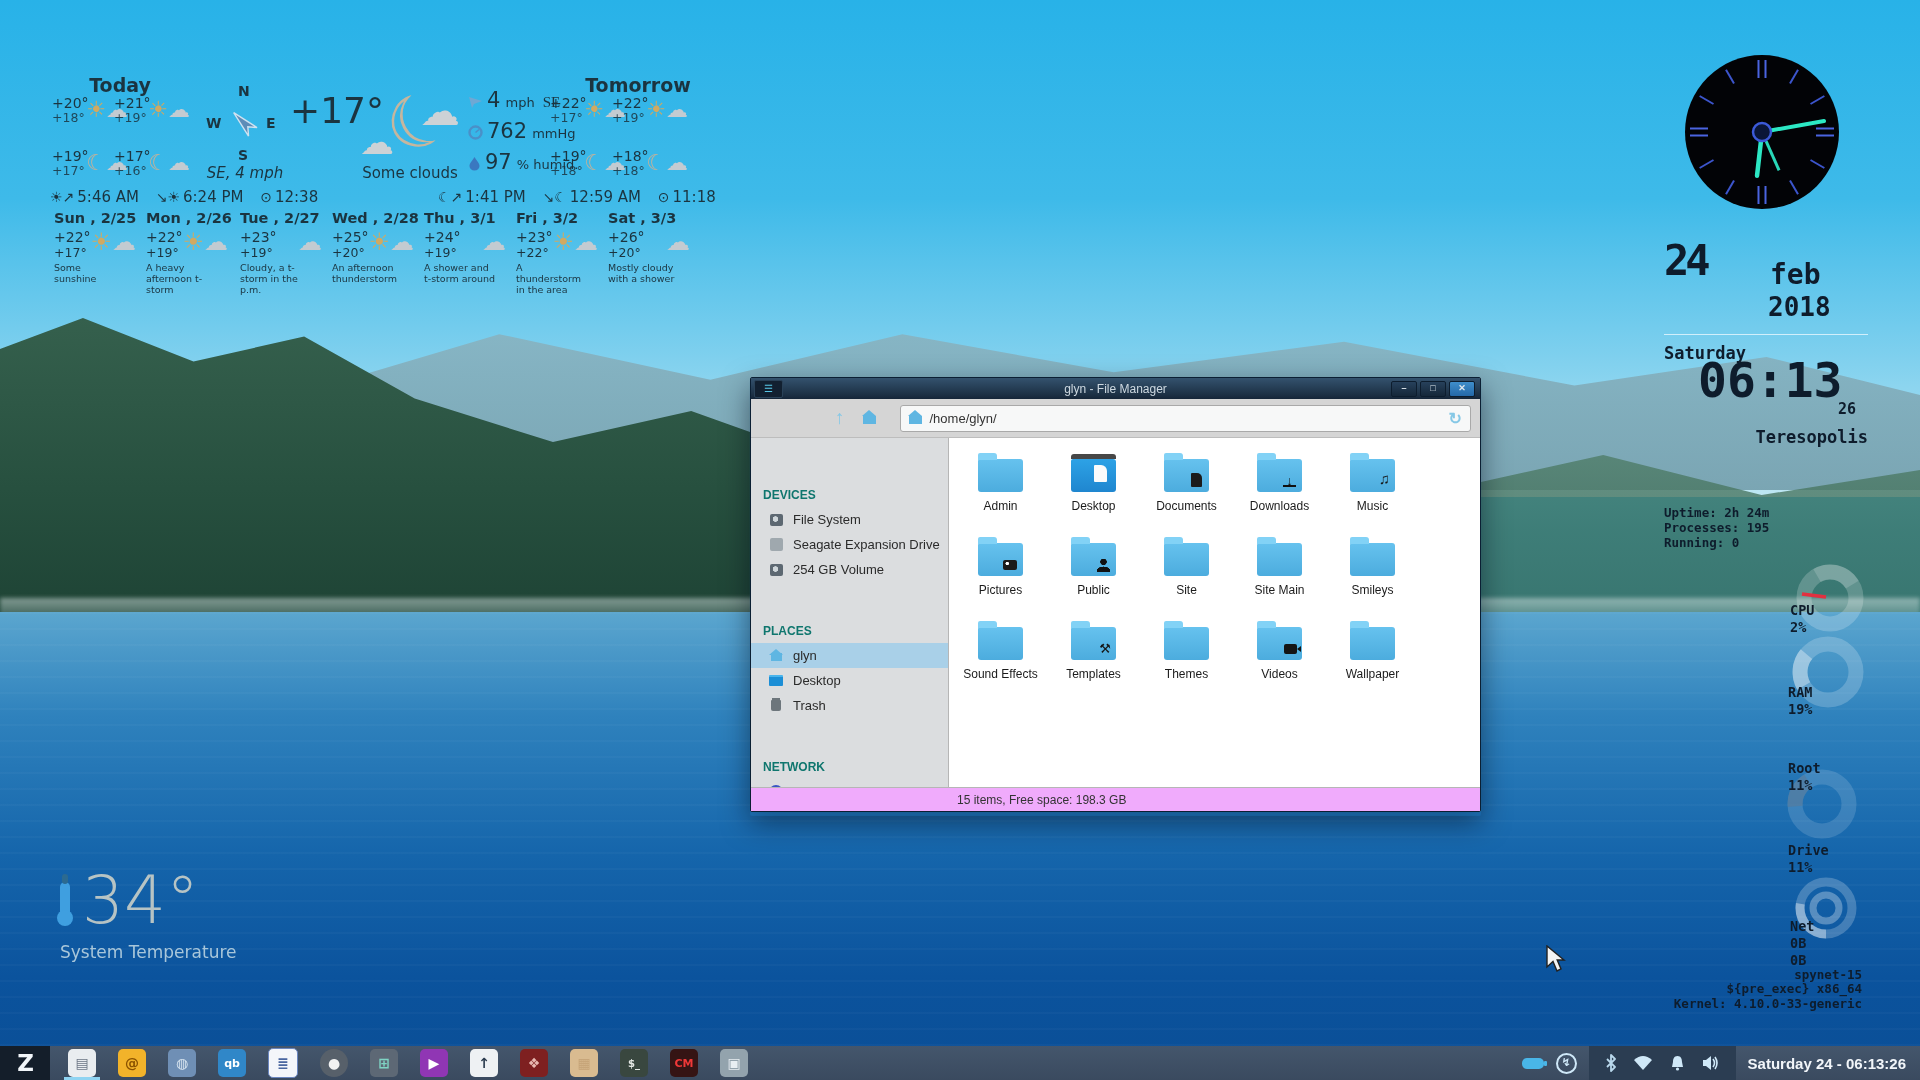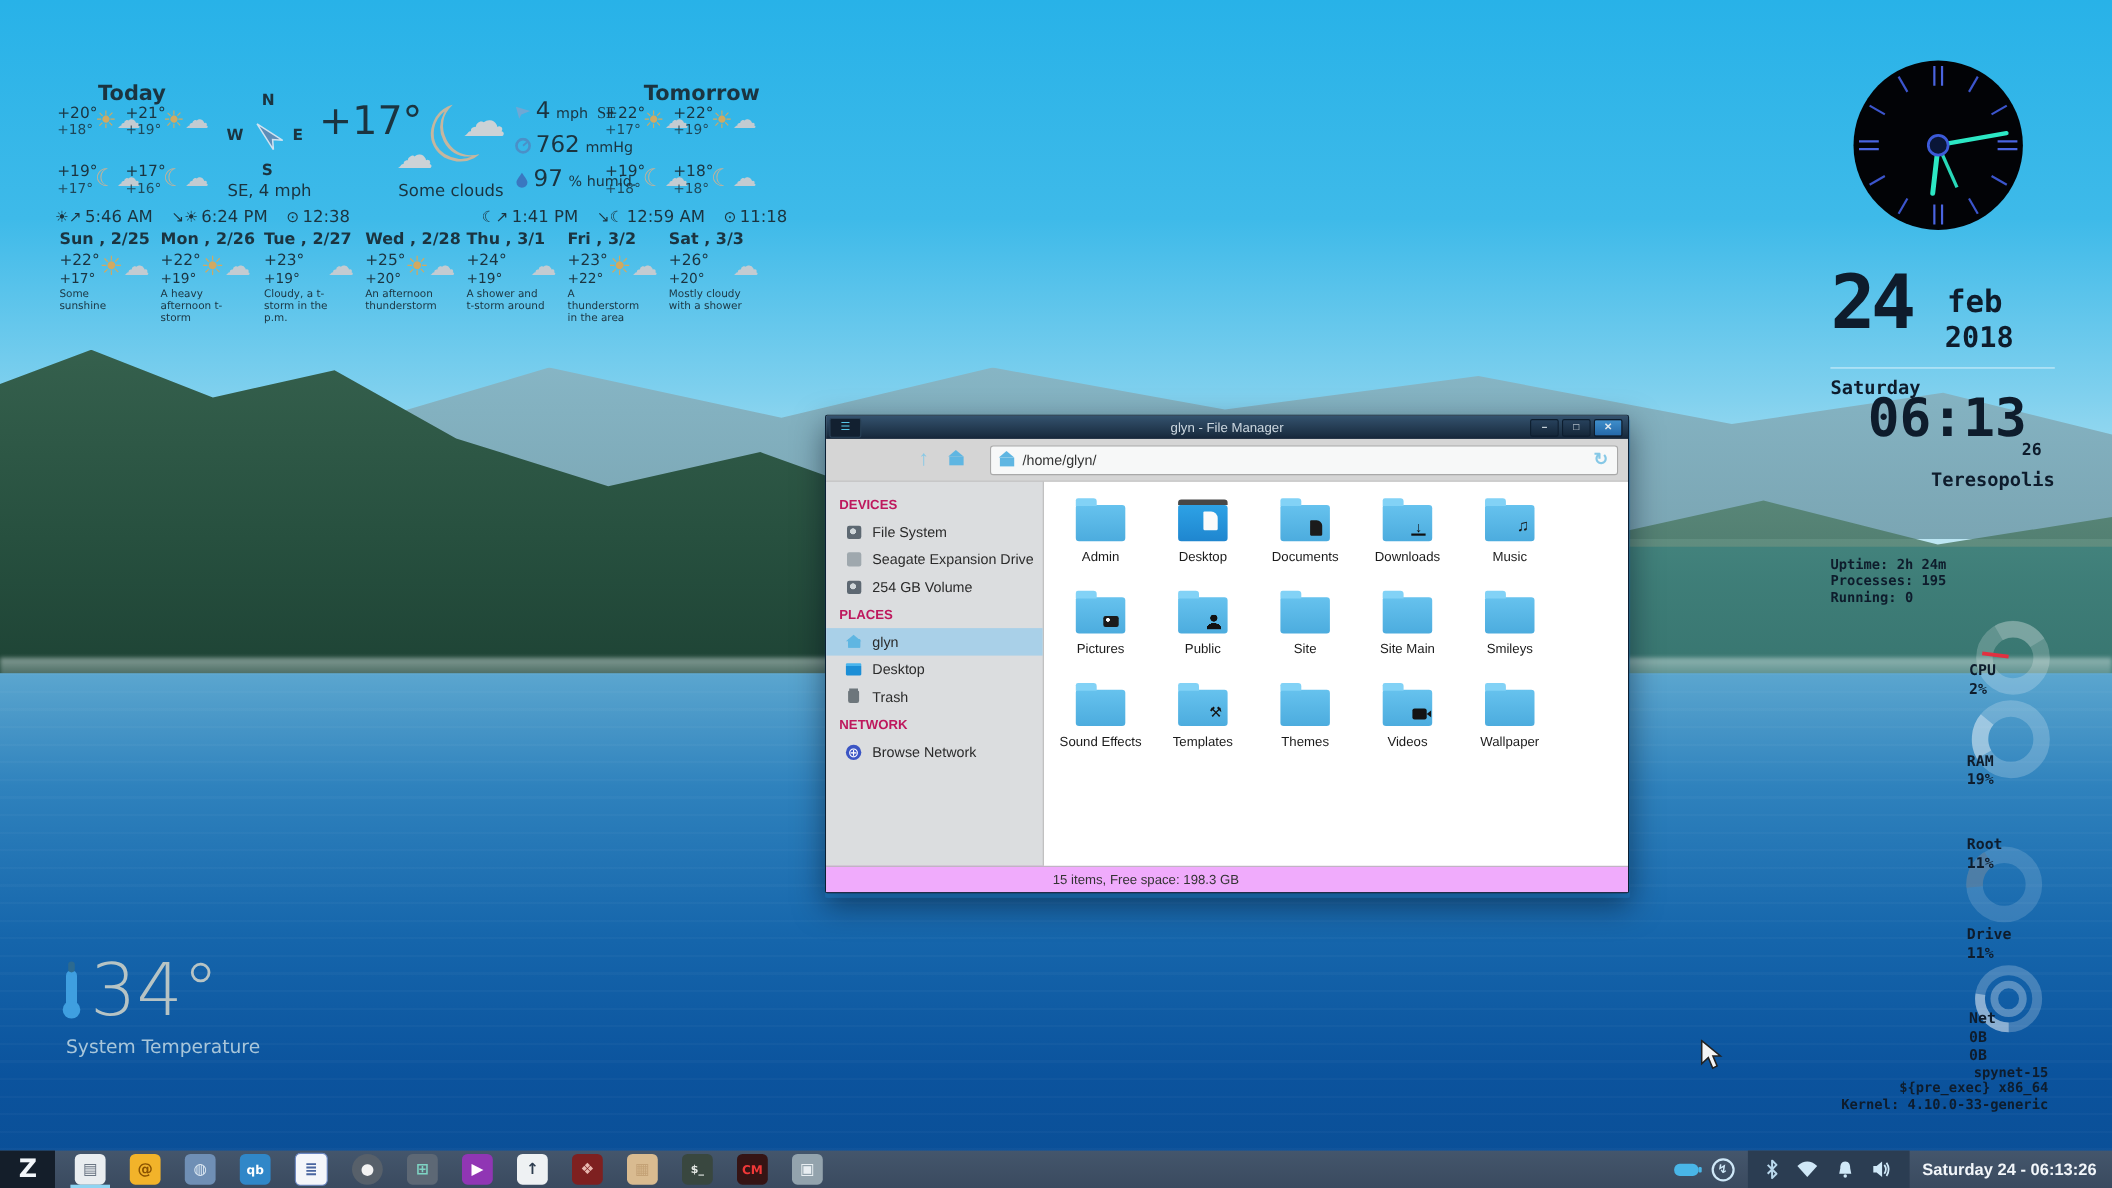--- a/index.html
+++ b/index.html
@@ -45,41 +45,41 @@
   .compass .w{position:absolute;left:6px;top:32px;}
   .compass .e{position:absolute;left:66px;top:32px;}
   .compass .s{position:absolute;left:38px;top:64px;}
   .compass svg{position:absolute;left:26px;top:22px;}
   .w-temp{position:absolute;left:250px;top:52px;font-size:36px;font-weight:500;}
   .w-moonart{position:absolute;left:318px;top:48px;width:110px;height:78px;}
   .w-moonart .m{position:absolute;left:28px;top:-6px;font-size:72px;color:#c6b69e;transform:rotate(-28deg);}
   .w-moonart .c1{position:absolute;left:62px;top:2px;font-size:40px;color:#ccd2d6;}
   .w-moonart .c2{position:absolute;left:2px;top:36px;font-size:34px;color:#ccd2d6;}
   .w-cond{position:absolute;left:280px;top:126px;width:180px;text-align:center;font-size:15px;}
-  .w-windsum{position:absolute;left:150px;top:126px;width:110px;text-align:center;font-size:15px;}
+  .w-windsum{position:absolute;left:150px;top:126px;width:110px;text-align:center;font-size:15px;font-style:italic;}
   .w-stats{position:absolute;left:428px;top:50px;width:140px;}
   .w-stat{position:relative;margin-bottom:7px;white-space:nowrap;}
   .w-stat .v{font-size:21px;}
   .w-stat .u{font-size:13px;}
   .w-stat .x{font-size:15px;margin-left:8px;font-family:Liberation Serif, serif;}
   .w-stat svg{vertical-align:-2px;margin-right:4px;}
   .w-times{position:absolute;top:150px;font-size:15px;white-space:nowrap;}
   .w-times span.tico{font-size:14px;margin:0 3px 0 12px;}
   .forecast{position:absolute;left:0px;top:172px;width:680px;height:98px;}
   .fc-day{position:absolute;width:88px;top:0;}
   .fc-day .dn{font-weight:bold;font-size:14.5px;white-space:nowrap;}
   .fc-day .hi{font-size:14px;margin-top:3px;}
   .fc-day .lo{font-size:12.5px;}
   .fc-day .wicon{position:absolute;right:6px;top:18px;font-size:24px;}
   .fc-day .ds{font-size:9.5px;line-height:1.15;margin-top:3px;width:72px;}
 
   
   .techno{font-family:"DejaVu Sans Mono",monospace;font-weight:bold;color:#0e1c2c;}
   .aclock{position:absolute;left:1682px;top:52px;}
-  .dt-day{position:absolute;left:1664px;top:236px;font-size:68px;letter-spacing:-4px;}
+  .dt-day{position:absolute;left:1664px;top:236px;font-size:42px;letter-spacing:-4px;}
   .dt-mon{position:absolute;left:1770px;top:258px;font-size:28px;}
   .dt-year{position:absolute;left:1768px;top:292px;font-size:26px;}
   .dt-wd{position:absolute;left:1664px;top:315px;font-size:17px;margin-top:28px;}
   .dt-rule{position:absolute;left:1664px;top:334px;width:204px;height:1px;background:rgba(240,250,255,.75);}
   .tm-time{position:absolute;left:1698px;top:352px;font-size:48px;}
   .tm-sec{position:absolute;left:1838px;top:400px;font-size:15px;}
   .tm-city{position:absolute;left:1698px;top:427px;width:170px;text-align:right;font-size:17px;}
   .sys-up{position:absolute;left:1664px;top:506px;font-size:12.5px;line-height:1.18;}
   .gauge-label{position:absolute;font-size:13.5px;line-height:1.25;}
   .ring{position:absolute;}
@@ -115,21 +115,21 @@
   .tool-home{margin-left:18px;}
   .pathbar{margin-left:16px;margin-right:9px;flex:1;height:25px;background:#f7f8f8;border:1px solid #a9a9a9;
     border-radius:3px;display:flex;align-items:center;padding:0 8px;}
   .pb-home{width:13px;height:8px;background:#5fb6e2;position:relative;margin-top:4px;margin-right:8px;}
   .pb-home::before{content:"";position:absolute;top:-6px;left:-1px;border-left:7.5px solid transparent;
     border-right:7.5px solid transparent;border-bottom:6px solid #5fb6e2;}
   .pb-text{font-size:13px;color:#333;flex:1;}
   .pb-reload{color:#86c8e6;font-size:16px;font-weight:bold;}
   .win-body{flex:1;display:flex;min-height:0;}
   .sidebar{width:197px;background:#dbdddf;border-right:1px solid #b6b6b6;padding-top:8px;overflow:hidden;}
-  .sb-header{font-size:12px;font-weight:bold;color:#be185d;padding:6px 12px 5px 12px;}
+  .sb-header{font-size:12px;font-weight:bold;color:#0f766e;padding:6px 12px 5px 12px;margin-top:36px;}
   .sb-item{display:flex;align-items:center;gap:9px;padding:4px 6px 4px 17px;font-size:13px;color:#2b2b2b;height:17px;}
   .sb-item[data-selected="true"]{background:#a9d0e8;}
   .sb-ico{width:16px;height:16px;display:flex;align-items:center;justify-content:center;flex:0 0 auto;}
   .sb-ico[data-icon="drive"]::before{content:"";width:13px;height:12px;border-radius:2px;
     background:radial-gradient(circle at 42% 42%,#cfd6da 2.5px,#5d6872 3px);}
   .sb-ico[data-icon="drive-plain"]::before{content:"";width:13px;height:13px;border-radius:2px;background:#9fa8ae;}
   .sb-ico[data-icon="home"]::before{content:"";width:11px;height:7px;background:#5fb6e2;margin-top:4px;
     box-shadow:0 -1px 0 #5fb6e2;clip-path:none;position:relative;}
   .sb-ico[data-icon="home"]{position:relative;}
   .sb-ico[data-icon="home"]::after{content:"";position:absolute;top:1px;left:1px;

